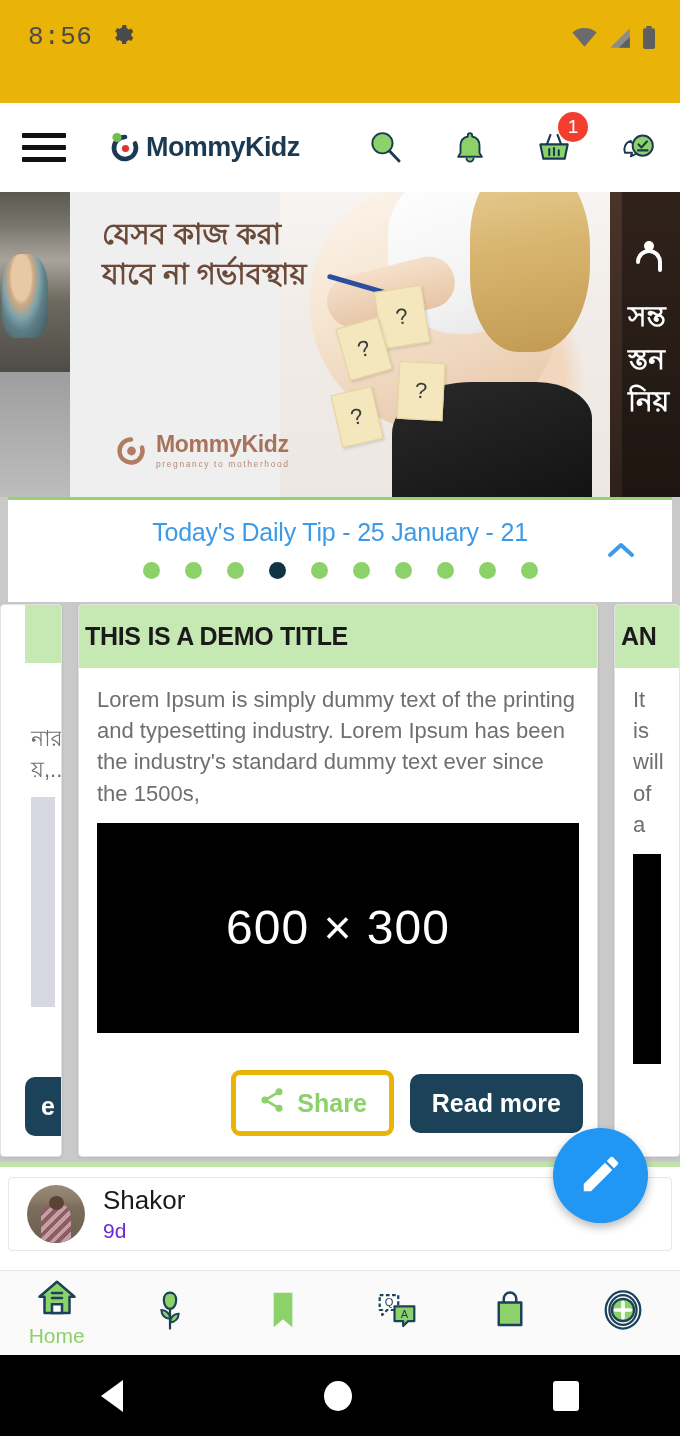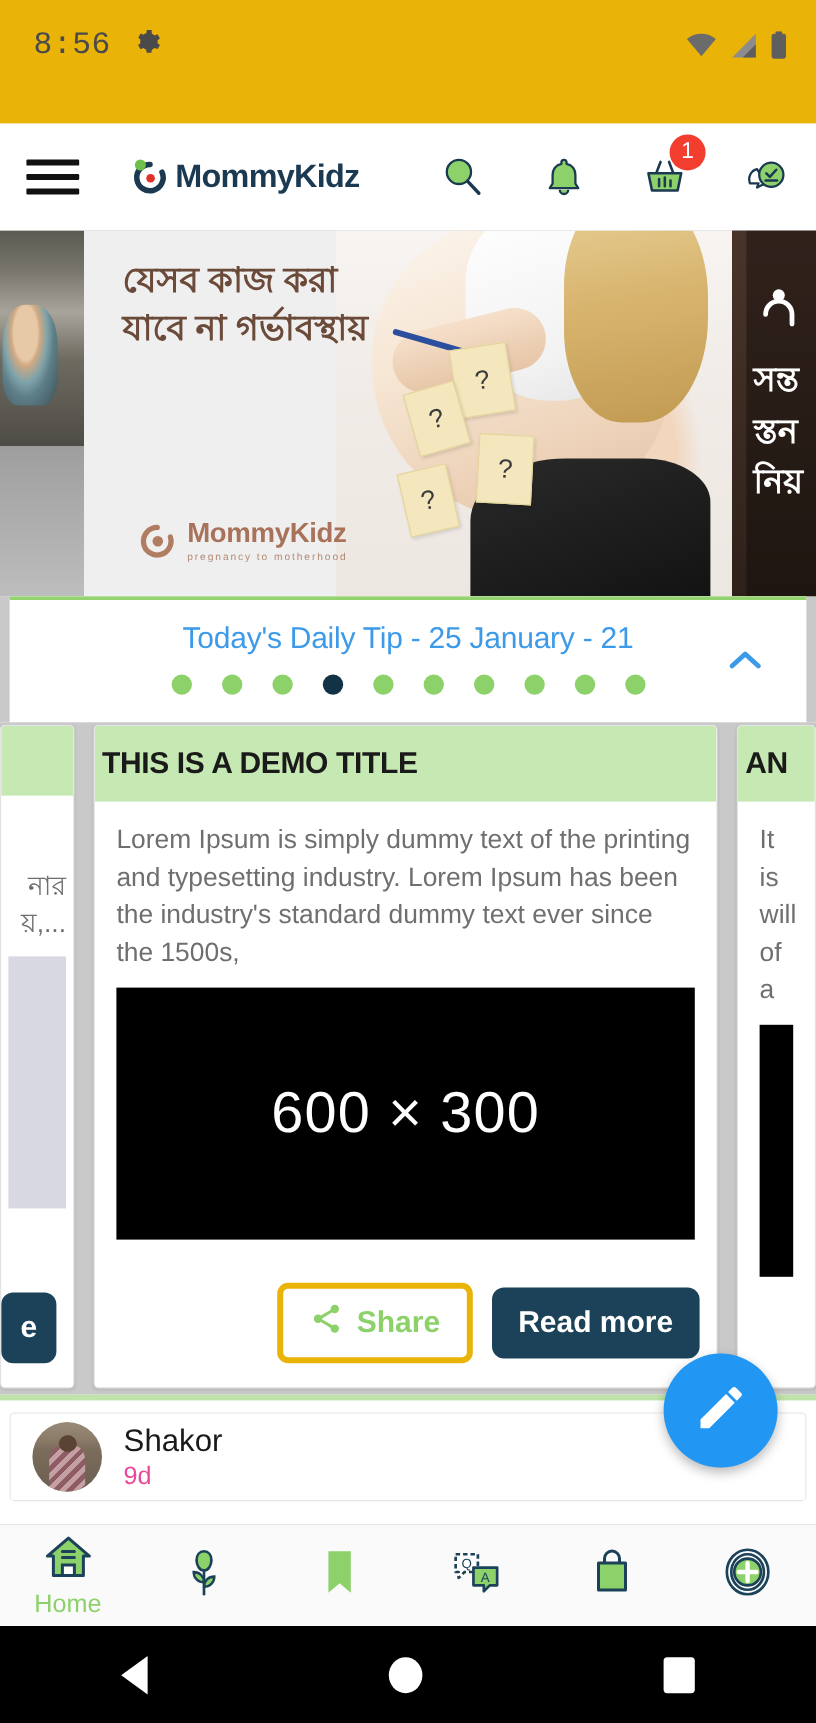--- a/index.html
+++ b/index.html
@@ -172,21 +172,21 @@
     border:5px solid #eab308; background:#fff; color:#8cd16a;
     border-radius:9px; padding:11px 22px; font-size:25px; font-weight:bold;
     display:flex; align-items:center; gap:11px; cursor:pointer;
   }
   .btn-read {
     background:#1b4258; color:#fff; border:none; border-radius:10px;
     padding:15px 22px; font-size:25px; font-weight:bold; cursor:pointer;
   }
 
   
-  .card-left { flex:0 0 62px; margin-left:-8px; }
+  .card-left { flex:0 0 62px; margin-left:-8px;padding-left:24px; }
   .card-left .card-head { padding:17px 0 17px 0; height:58px; }
   .card-left .card-text { text-align:right; }
   .card-left .card-img-ph { background:#d8d8e2; height:210px; margin-top:12px; }
   .card-left .btn-read { border-radius:10px; padding:15px 16px; }
 
   
   .card-main { flex:0 0 520px; }
 
   
   .card-right { flex:1; margin-right:-8px; }
@@ -208,21 +208,21 @@
   .avatar::before{
     content:""; position:absolute; left:14px; top:20px; width:30px; height:40px;
     border-radius:30% 30% 16% 16%;
     background:repeating-linear-gradient(135deg,#c4a0a4 0 4px,#8e5d63 4px 8px);
   }
   .avatar::after{
     content:""; position:absolute; left:22px; top:11px; width:15px; height:14px;
     border-radius:50%; background:#5b4333;
   }
   .post-name { font-size:26px; color:#1a1a1a; line-height:1.18; }
-  .post-time { font-size:21px; color:#ec4899; margin-top:3px; }
+  .post-time { font-size:21px; color:#6d28d9; margin-top:3px; }
 
   
   .fab {
     position:absolute; right:32px; top:1128px; width:95px; height:95px;
     border-radius:50%; background:#2196f3; box-shadow:0 4px 10px rgba(0,0,0,.28);
     display:flex; align-items:center; justify-content:center; cursor:pointer; z-index:5;
   }
 
   
   .bottomnav {

